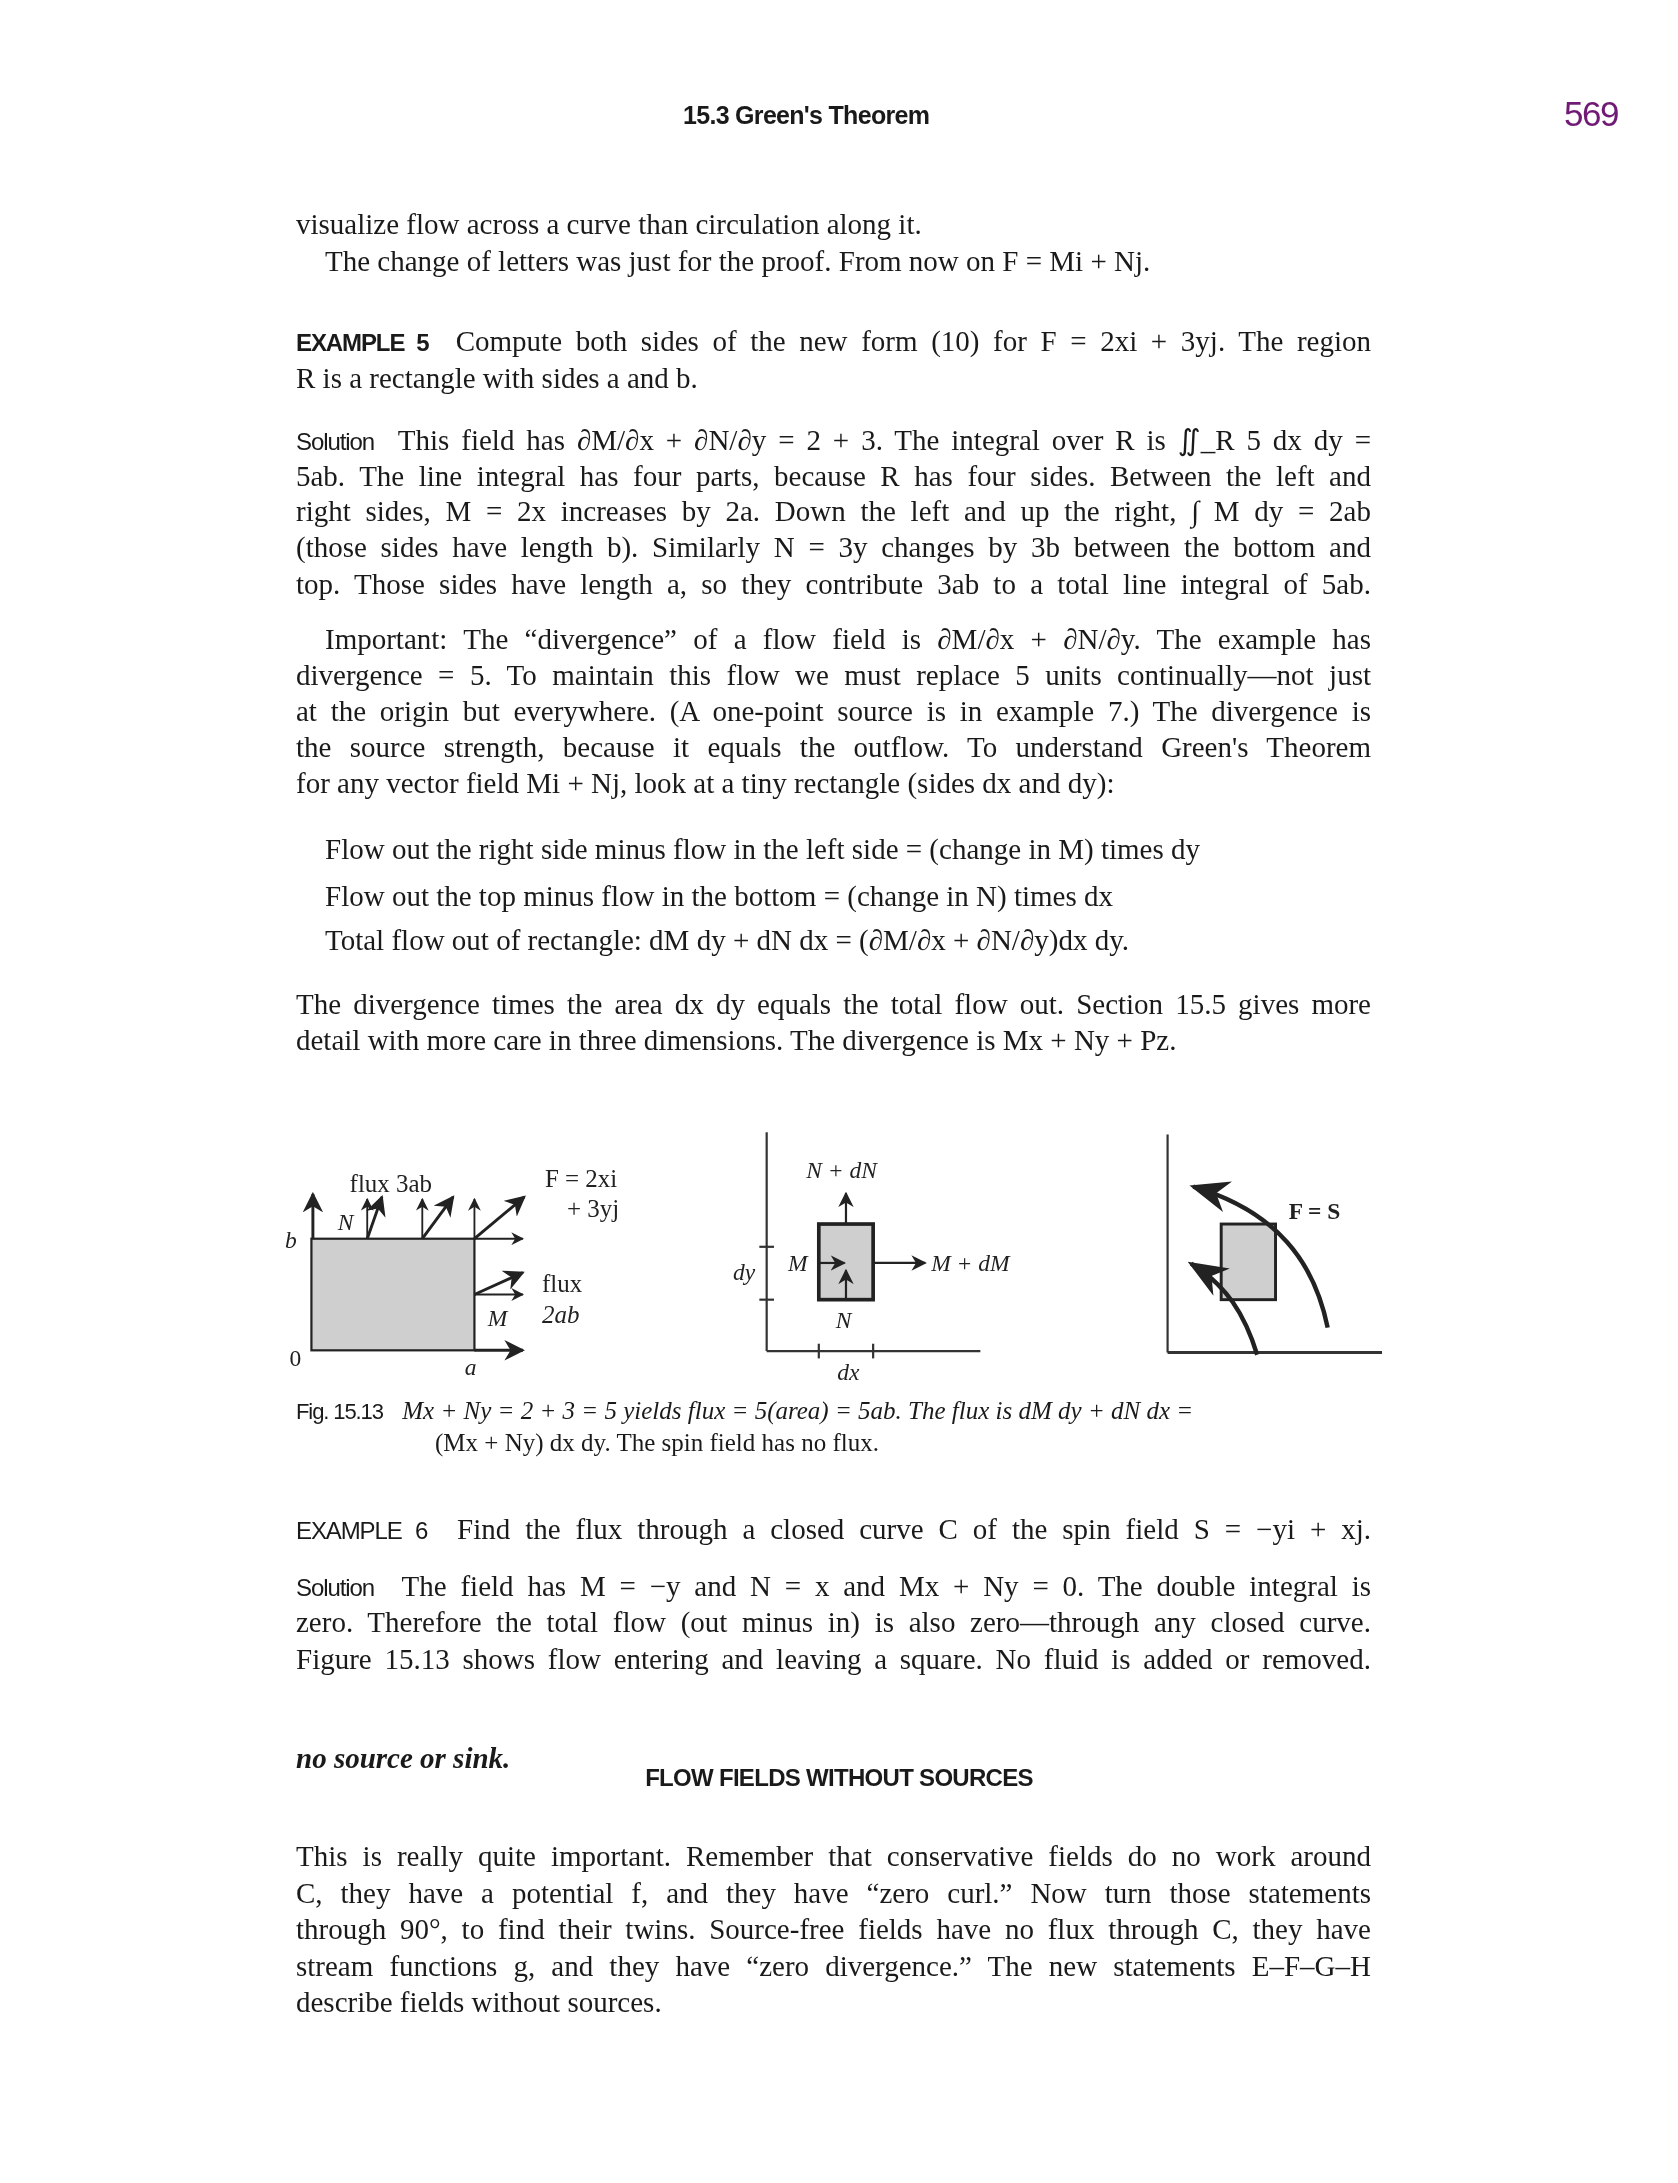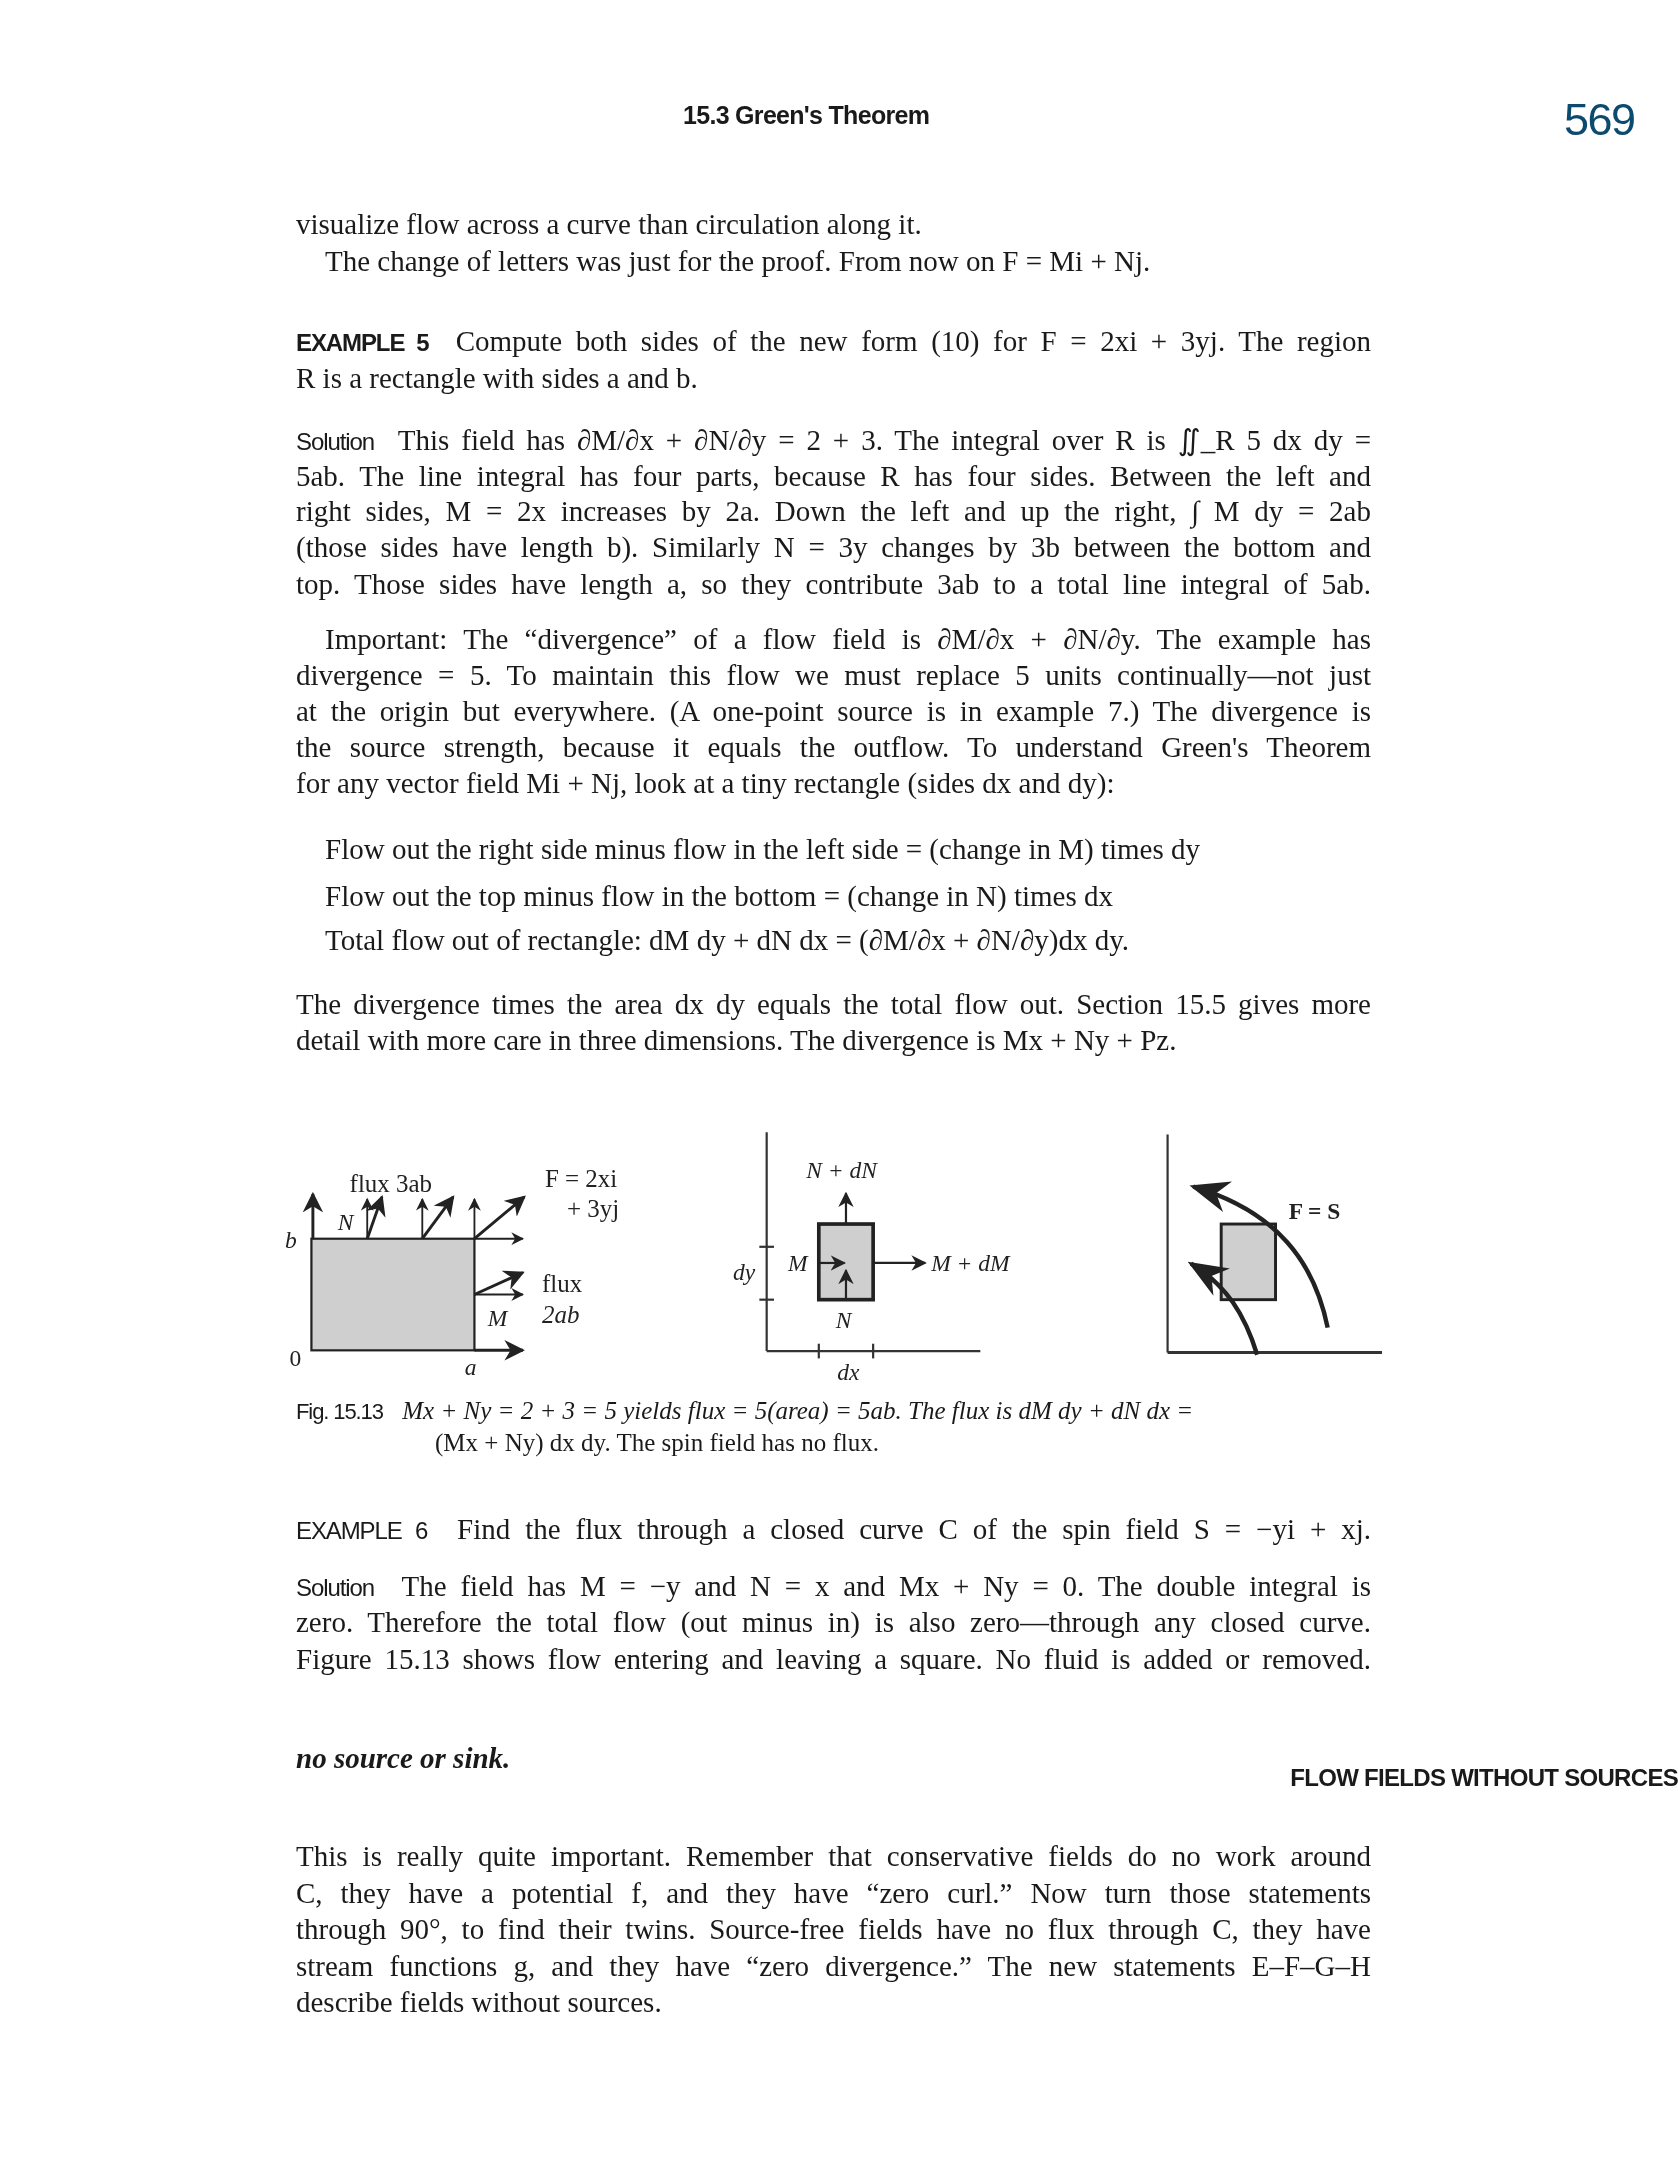--- a/index.html
+++ b/index.html
@@ -3,30 +3,30 @@
 <meta charset="utf-8">
 <style>
   html, body { margin: 0; padding: 0; background: #ffffff; }
   body { width: 1678px; height: 2183px; position: relative; overflow: hidden;
          font-family: "Liberation Serif", serif; color: #1a1a1a; }
   .page { position: absolute; left: 0; top: 0; width: 1678px; height: 2183px; }
   .running-head { position: absolute; top: 98px; left: 0; width: 1678px; height: 37px; }
   .rh-title { position: absolute; left: 683px; top: 2.9px; font-family: "Liberation Sans", sans-serif;
               font-weight: bold; font-size: 25px; letter-spacing: -0.7px; }
   .rh-page { position: absolute; left: 1564px; top: -4.4px; font-family: "Liberation Sans", sans-serif;
-             font-size: 45px; letter-spacing: -1.5px; color: #0c4a6e; }
+             font-size: 35px; letter-spacing: -1.5px; color: #701a75; }
   .line { position: absolute; left: 296px; width: 1075px; font-size: 29px; line-height: 36px;
           white-space: nowrap; text-align: justify; text-align-last: justify; }
   .line.short { text-align-last: left; }
   .indent { left: 325px; width: 1046px; }
   .display { left: 325px; width: auto; text-align-last: left; }
   .label-sans { font-family: "Liberation Sans", sans-serif; font-size: 24px; letter-spacing: -1.1px; }
   .bi { font-style: italic; font-weight: bold; margin-top: 27px; }
   .it { font-style: italic; }
-  .section-head { position: absolute; left: 0; width: 1678px; top: 1764px; text-align: right;
+  .section-head { position: absolute; left: 0; width: 1678px; top: 1764px; text-align: center;
                   font-family: "Liberation Sans", sans-serif; font-weight: bold; font-size: 24px;
                   letter-spacing: -0.7px; }
   .caption { position: absolute; font-size: 25px; line-height: 32px; white-space: nowrap; }
   .fig { position: absolute; left: 0; top: 0; }
   .fig-text { font-family: "Liberation Serif", serif; fill: #222; }
 </style>
 </head>
 <body>
 
 <div class="page">

